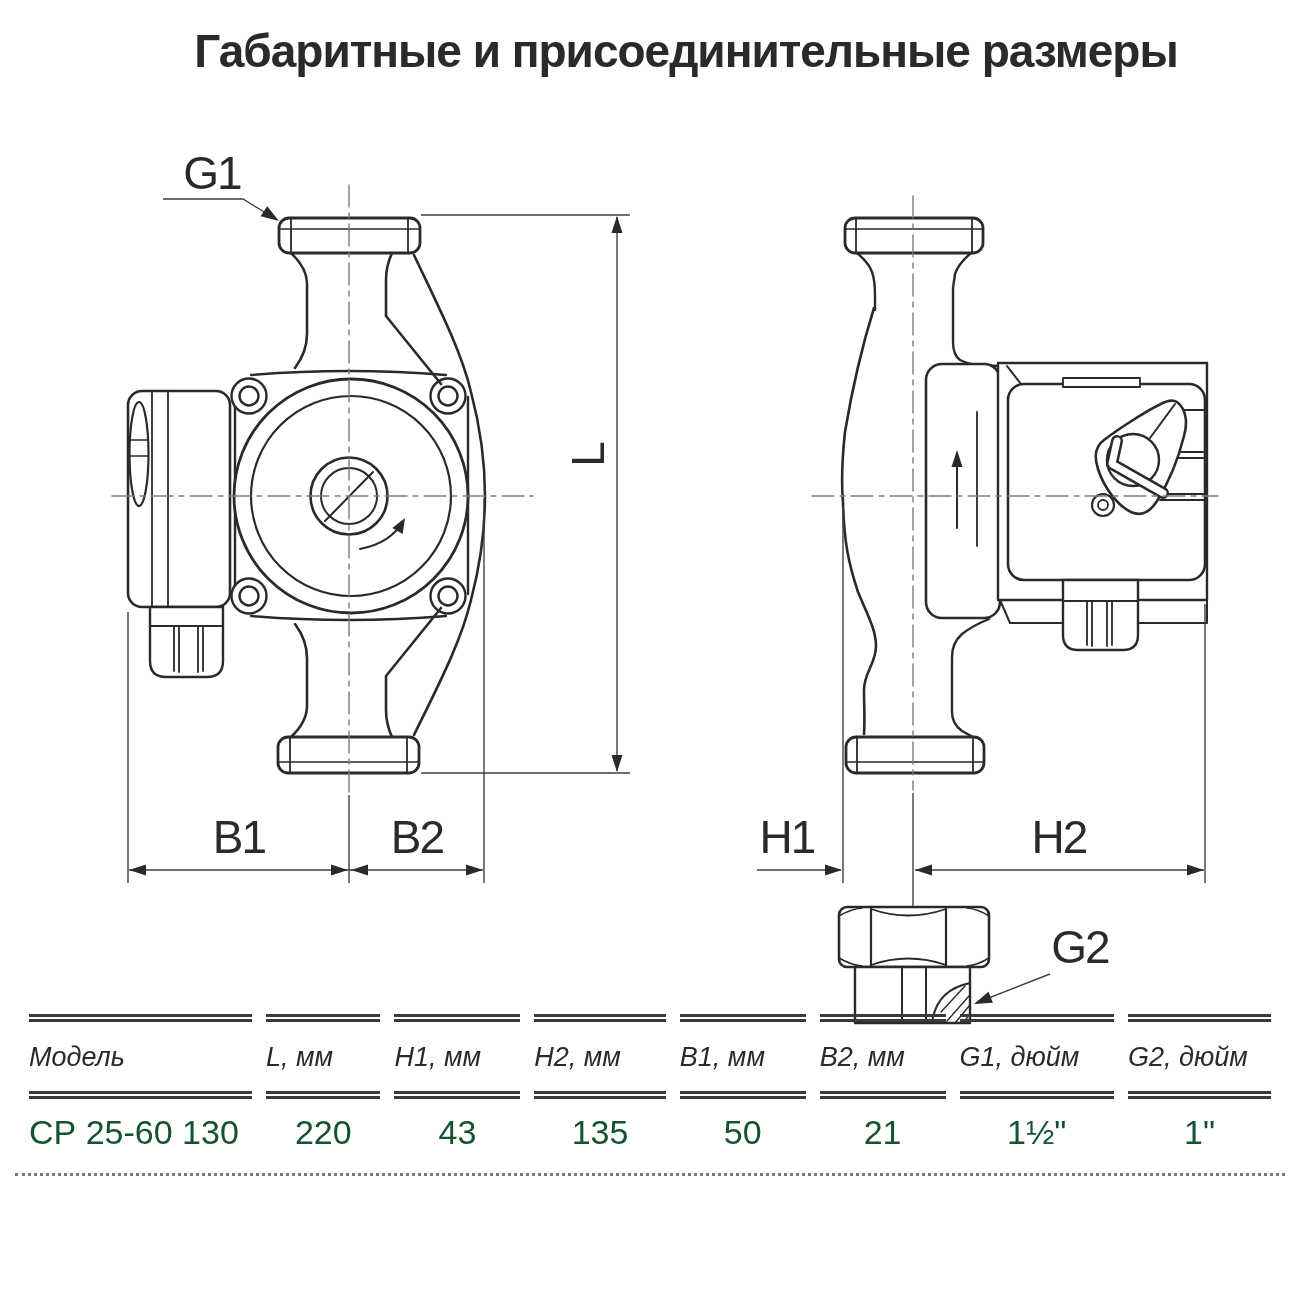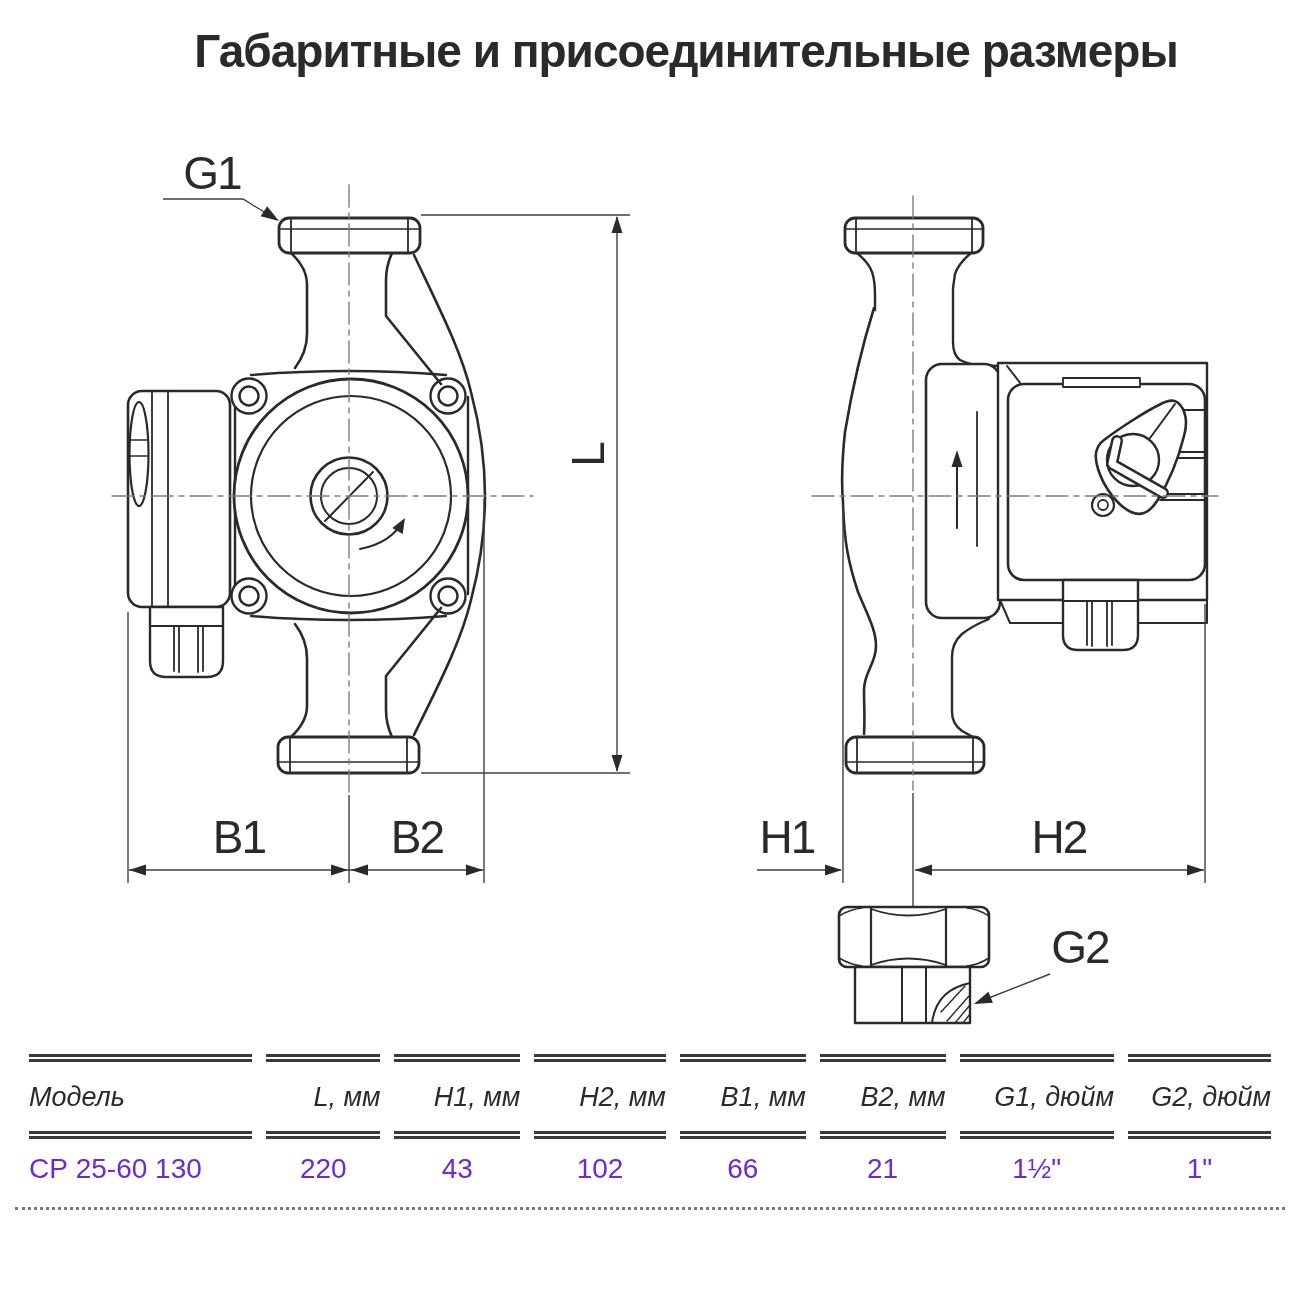--- a/index.html
+++ b/index.html
@@ -4,26 +4,26 @@
 <style>
   html,body{margin:0;padding:0;background:#ffffff;}
   .page{position:relative;width:1300px;height:1300px;background:#fff;overflow:hidden;
         font-family:"Liberation Sans",sans-serif;color:#2b2a29;}
   .title{position:absolute;top:24px;left:0;width:1300px;text-align:center;
          font-size:46px;font-weight:bold;letter-spacing:-1px;color:#2b2a29;margin-left:36px;}
   svg{position:absolute;left:0;top:0;}
   svg text{font-family:"Liberation Sans",sans-serif;fill:#2b2a29;}
   .dim-label{font-size:46px;letter-spacing:-2px;}
   
-  .table-wrap{position:absolute;top:1054px;left:15px;width:1270px;}
+  .table-wrap{position:absolute;top:1014px;left:15px;width:1270px;}
   table{width:100%;border-collapse:separate;border-spacing:14px 0;line-height:1;}
   th{border-top:8px double #3a3a38;border-bottom:8px double #3a3a38;
      font-style:italic;font-weight:normal;font-size:27px;color:#2b2a29;
-     padding:22px 0 20px;text-align:right;white-space:nowrap;}
-  td{font-size:28px;padding:16px 0 18px;text-align:center;white-space:nowrap;color:#6d28d9;}
+     padding:22px 0 20px;text-align:left;white-space:nowrap;}
+  td{font-size:34px;padding:16px 0 18px;text-align:center;white-space:nowrap;color:#14532d;}
   th.left,td.left{text-align:left;}
   .dotted-rule{border-top:3px dotted #787878;margin-top:6px;}
 </style>
 </head>
 <body>
 
 <div class="page">
 
   <div class="title">Габаритные и присоединительные размеры</div>
 
@@ -265,22 +265,22 @@
           <th>B2, мм</th>
           <th>G1, дюйм</th>
           <th>G2, дюйм</th>
         </tr>
       </thead>
       <tbody>
         <tr>
           <td class="left">СР 25-60 130</td>
           <td>220</td>
           <td>43</td>
-          <td>102</td>
-          <td>66</td>
+          <td>135</td>
+          <td>50</td>
           <td>21</td>
           <td>1½"</td>
           <td>1"</td>
         </tr>
       </tbody>
     </table>
     <div class="dotted-rule"></div>
   </div>
 
 </div>

